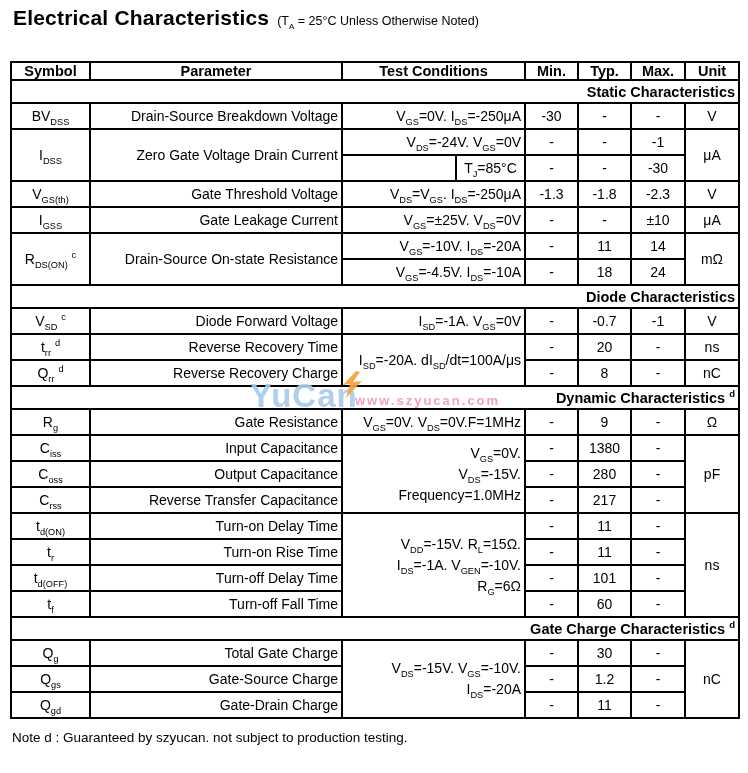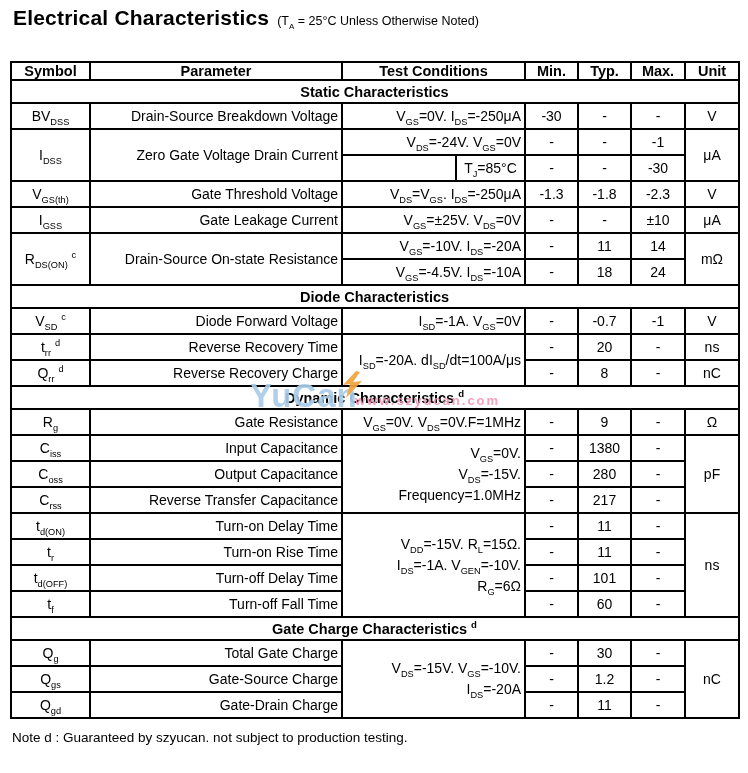--- a/index.html
+++ b/index.html
@@ -26,21 +26,21 @@
     vertical-align:middle;
     font-size:14px;
     overflow:hidden;
   }
   thead tr{height:14px;}
   tbody tr{height:26px;}
   tr.section-row{height:23px;}
   th{font-size:14.5px;font-weight:bold;}
   td.l{text-align:right;padding-left:5px;}
   td.cond{line-height:1.5;}
-  td.section{font-weight:bold;text-align:center;font-size:14.5px;padding-left:2px;}
+  td.section{font-weight:bold;text-align:right;font-size:14.5px;padding-left:2px;}
   sub{font-size:.66em;line-height:0;}
   sup{font-size:.66em;line-height:0;}
   
   .watermark{position:absolute;inset:0;pointer-events:none;opacity:.92;z-index:5;}
   .wm-logo{
     position:absolute;left:250px;top:377px;
     font-size:33px;font-weight:bold;letter-spacing:1px;
     color:var(--wm-blue,#a9cbe9);
   }
   .wm-bolt{position:absolute;left:340px;top:371px;}

